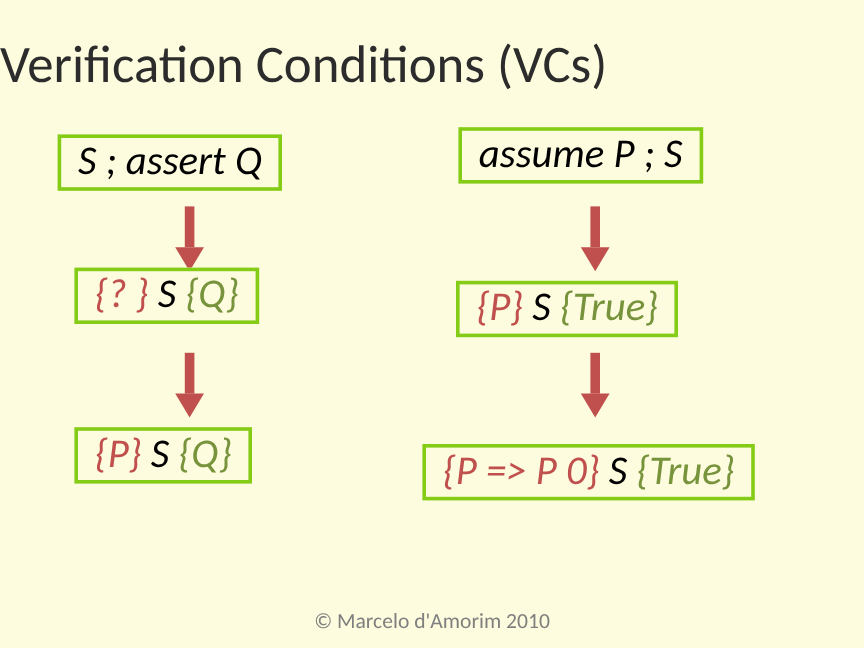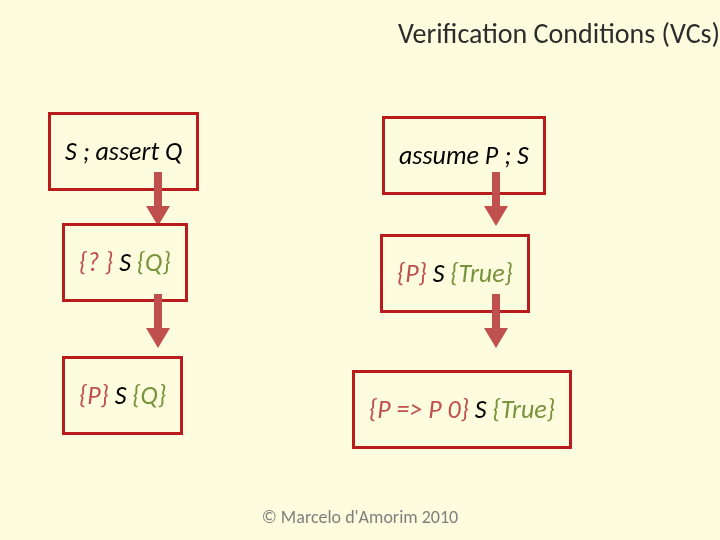--- a/index.html
+++ b/index.html
@@ -9,35 +9,35 @@
     height: 540px;
     overflow: hidden;
   }
   body {
     background: #fdfcde;
     font-family: "Calibri", "Segoe UI", sans-serif;
     position: relative;
   }
   .title {
     position: absolute;
-    top: 16px;
+    top: 26px;
     left: 0;
     width: 100%;
-    text-align: right;
-    font-size: 28px;
+    text-align: left;
+    font-size: 44px;
     color: #2c2c2c;
   }
   .box {
     position: absolute;
-    border: 3px solid #b91c1c;
+    border: 3px solid #84cc16;
     background: #fdfcde;
-    font-size: 26px;
+    font-size: 34px;
     font-style: italic;
     color: #000;
-    padding: 21px 14px;
+    padding: 0 14px;
     line-height: 1.2;
     white-space: nowrap;
   } 
   .arrow {
     position: absolute;
     width: 24px;
     height: 54px;
   }
   .arrow .stem {
     position: absolute;
@@ -87,21 +87,21 @@
 
 <div class="arrow" style="left:146px; top:294px;">
   <div class="stem"></div>
     <div class="head"></div>
 </div>
 
 <div class="box" style="left:62px; top:356px;">
   <span class="red">{P}</span><span>  S </span><span class="green">{Q}</span>
 </div>
 
-<div class="box" style="left:382px; top:116px;">assume P ; S</div>
+<div class="box" style="left:382px; top:106px;">assume P ; S</div>
 
 <div class="arrow" style="left:484px; top:172px;">
   <div class="stem"></div>
     <div class="head"></div>
 </div>
 
 <div class="box" style="left:380px; top:234px;text-align:right;">
   <span class="red">{P}</span><span>  S </span><span class="green">{True}</span>
 </div>
 

